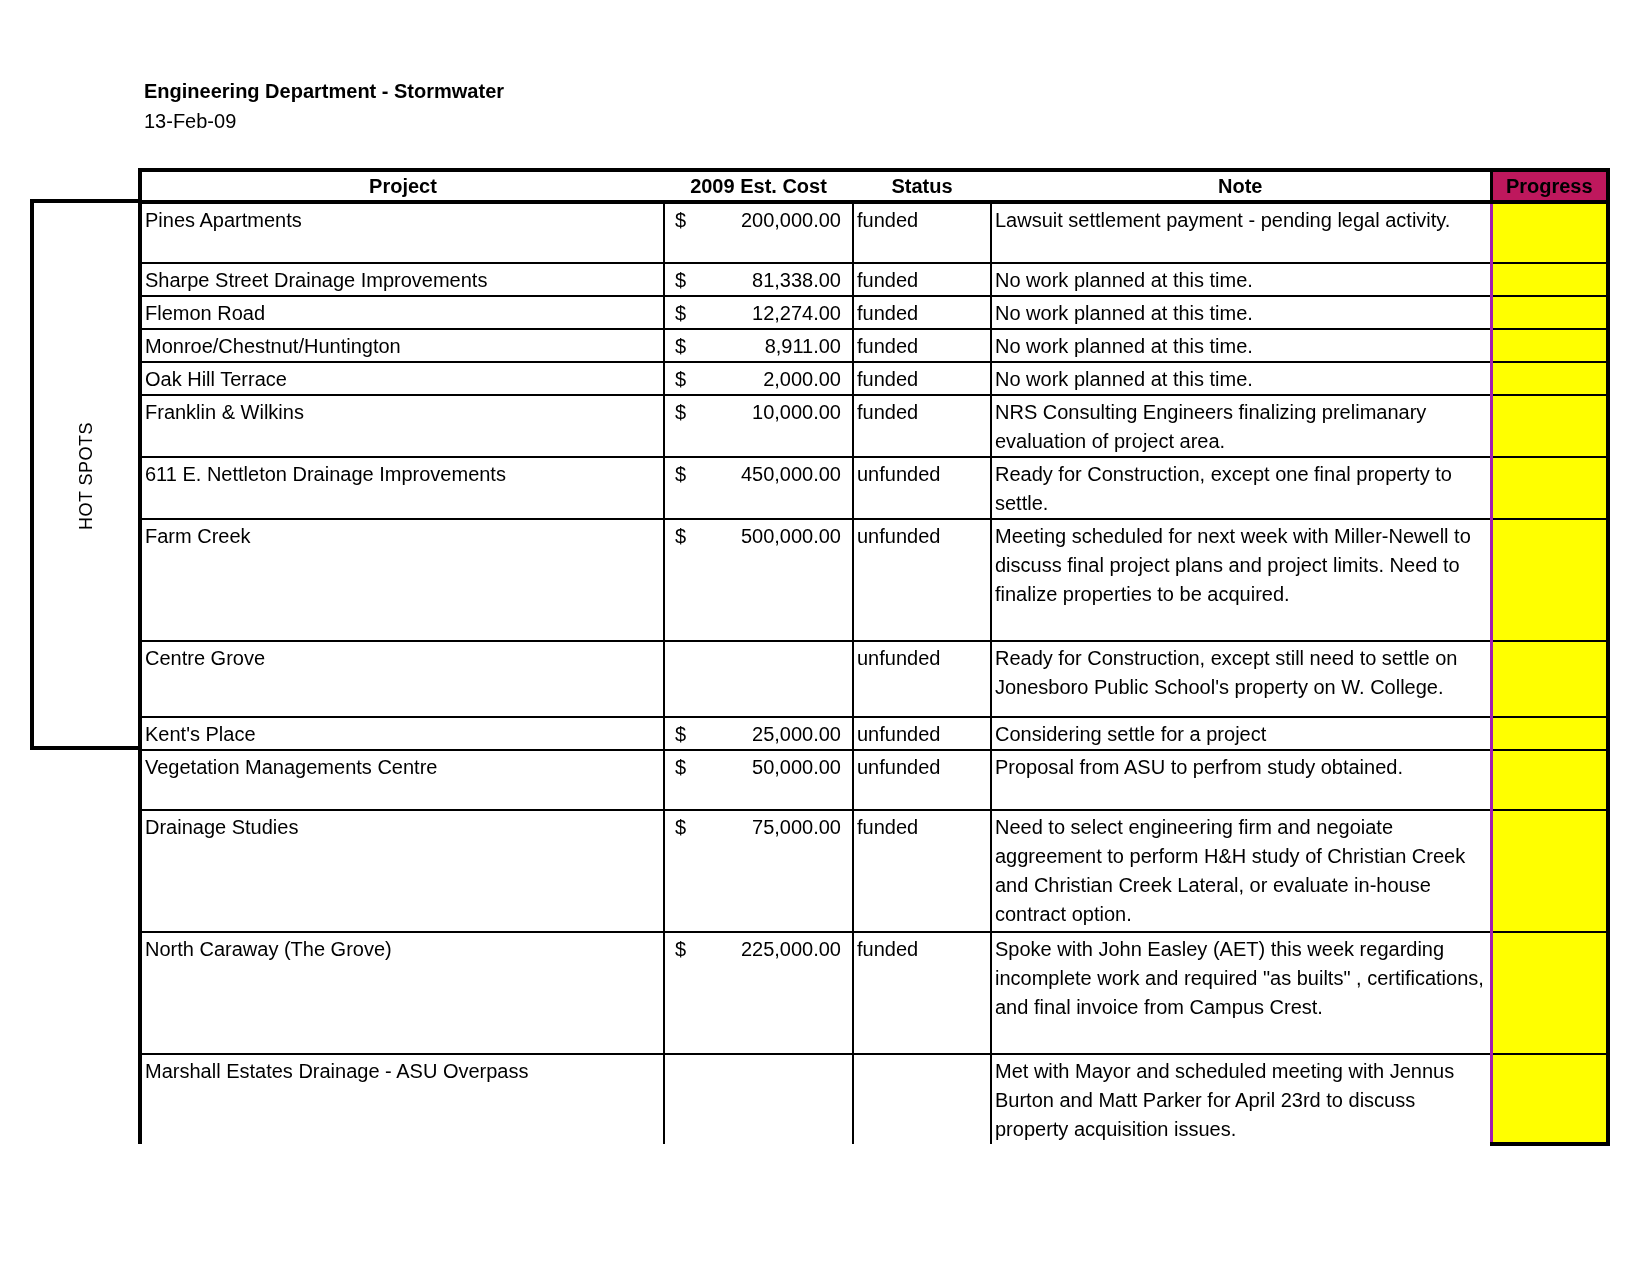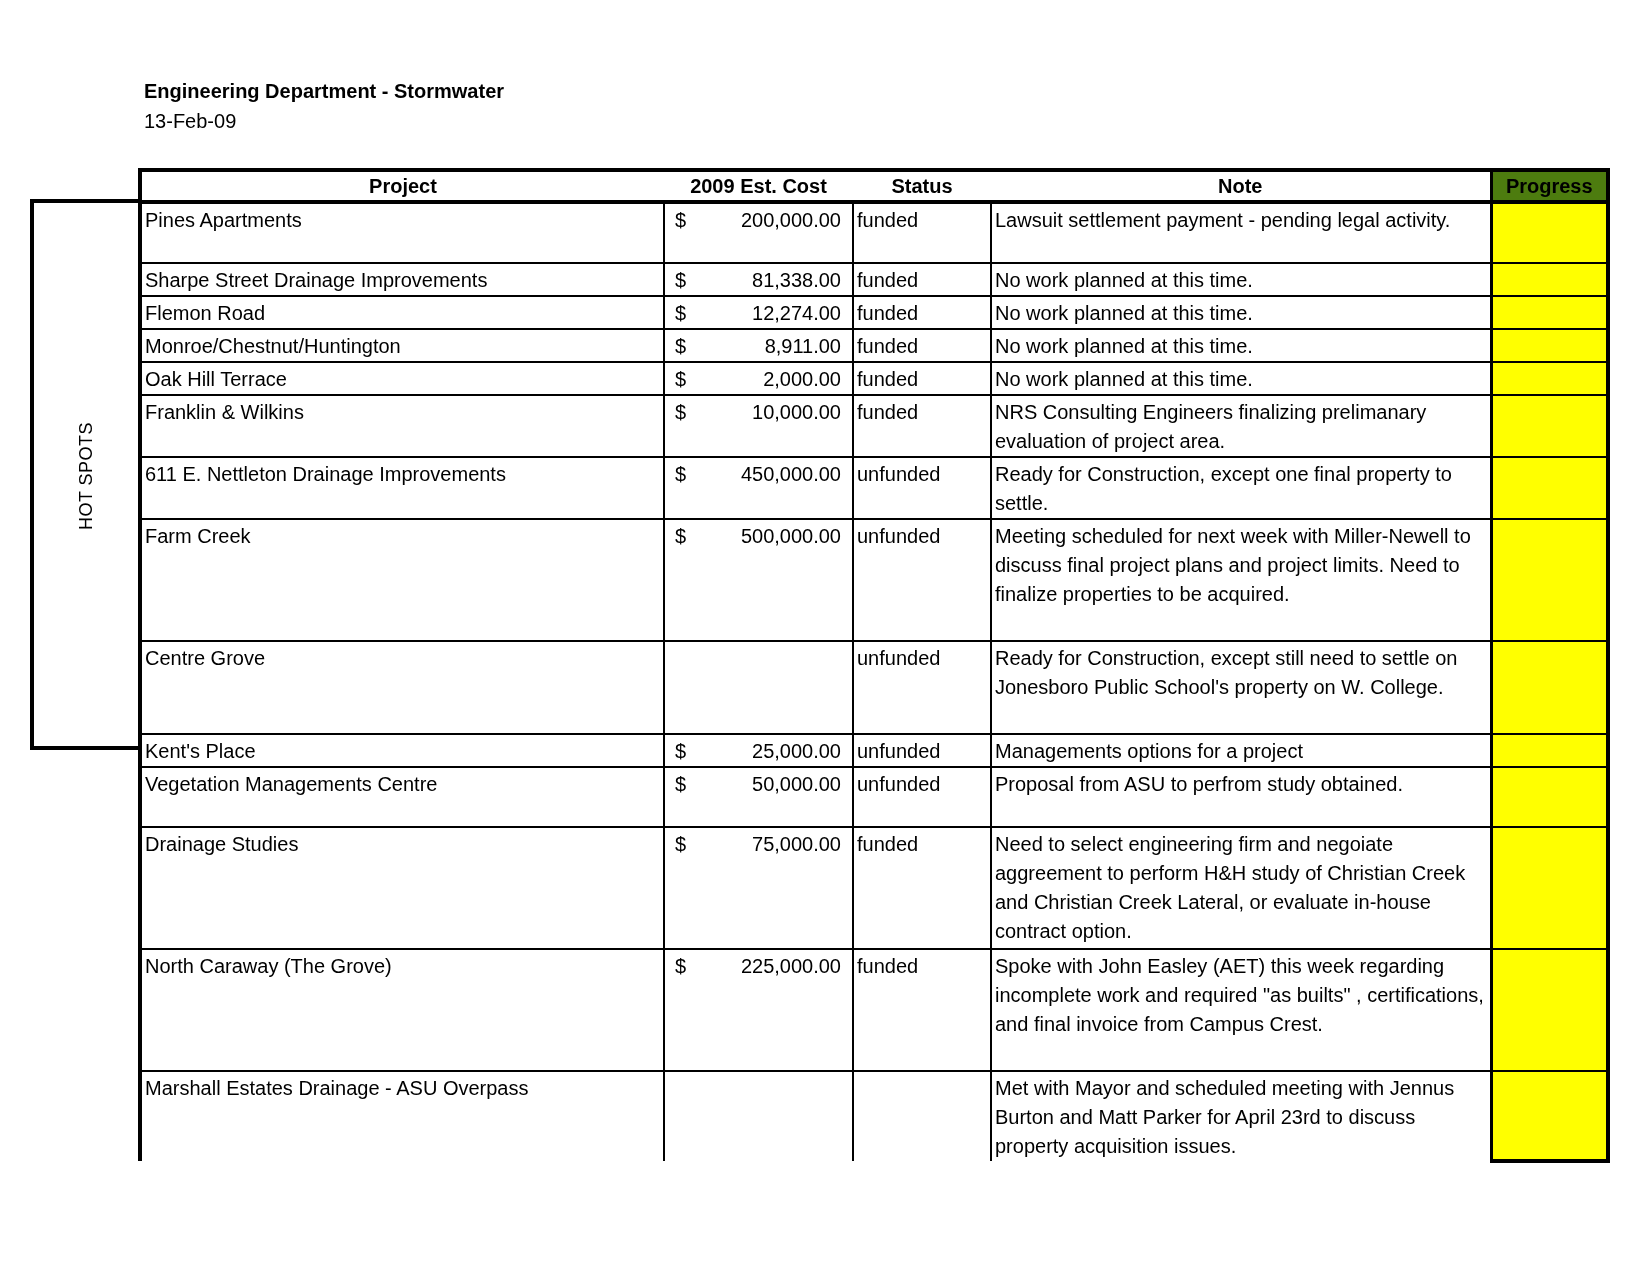--- a/index.html
+++ b/index.html
@@ -9,26 +9,26 @@
   #title { top:80px;font-weight:bold; }
   #date { top:110px; }
   #hotbox { position:absolute; left:30px; top:199px; width:110px; height:551px;
             border:4px solid #000; border-right:none; box-sizing:border-box; }
   #hotlabel { position:absolute; left:86px; top:476px; transform:translate(-50%,-50%) rotate(-90deg);
               font-size:18px; white-space:nowrap; letter-spacing:0.5px; }
   #table { position:absolute; left:138px; top:168px; width:1468px; }
   table { border-collapse:collapse; width:100%; table-layout:fixed; font-size:20px; }
   th { font-weight:bold; height:28px; padding:0; border-top:4px solid #000; border-bottom:4px solid #000; text-align:center; }
   th.first { border-left:4px solid #000; }
-  th.prog { background:#4d7c0f; border-left:3px solid #000; border-right:4px solid #000;text-align:center; }
+  th.prog { background:#be185d; border-left:3px solid #000; border-right:4px solid #000;text-align:center; }
   td { vertical-align:top; padding:2px 3px 0 3px; border-bottom:2px solid #000; line-height:29px; }
   td.c-proj { border-left:4px solid #000; border-right:2px solid #000; }
   td.c-cost { border-right:2px solid #000; position:relative; }
   td.c-status { border-right:2px solid #000; }
-  td.c-note { border-right:3px solid #000000; }
+  td.c-note { border-right:3px solid #a21caf; }
   td.c-prog { background:#ffff00; border-right:4px solid #000; }
   tr.last td { border-bottom:none; }
   tr.last td.c-prog { border-bottom:4px solid #000; }
   .dollar { position:absolute; left:10px; top:2px; }
   .amount { display:block; text-align:right; padding-right:8px; }
 </style>
 </head>
 <body>
 
 <div id="title" class="hdr-text">Engineering Department - Stormwater</div>
@@ -129,38 +129,38 @@
         <tr style="height: 122px;">
           <td class="c-proj">Farm Creek</td>
           <td class="c-cost">
             <span class="dollar">$</span>
             <span class="amount">500,000.00</span>
           </td>
           <td class="c-status">unfunded</td>
           <td class="c-note">Meeting scheduled for next week with Miller-Newell to discuss final project plans and project limits.  Need to finalize properties to be acquired.</td>
           <td class="c-prog"></td>
         </tr>
-        <tr style="height: 93px;">
+        <tr style="height: 76px;">
           <td class="c-proj">Centre Grove</td>
           <td class="c-cost">
             <span class="dollar"></span>
             <span class="amount"></span>
           </td>
           <td class="c-status">unfunded</td>
           <td class="c-note">Ready for Construction, except still need to settle on Jonesboro Public School's property on W. College.</td>
           <td class="c-prog"></td>
         </tr>
         <tr style="height: 31px; margin-top: 29px;">
           <td class="c-proj">Kent's Place</td>
           <td class="c-cost">
             <span class="dollar">$</span>
             <span class="amount">25,000.00</span>
           </td>
           <td class="c-status">unfunded</td>
-          <td class="c-note">Managements options for a project</td>
+          <td class="c-note">Considering settle for a project</td>
           <td class="c-prog"></td>
         </tr>
         <tr style="height: 60px;">
           <td class="c-proj">Vegetation Managements Centre</td>
           <td class="c-cost">
             <span class="dollar">$</span>
             <span class="amount">50,000.00</span>
           </td>
           <td class="c-status">unfunded</td>
           <td class="c-note">Proposal from ASU to perfrom study obtained.</td>

